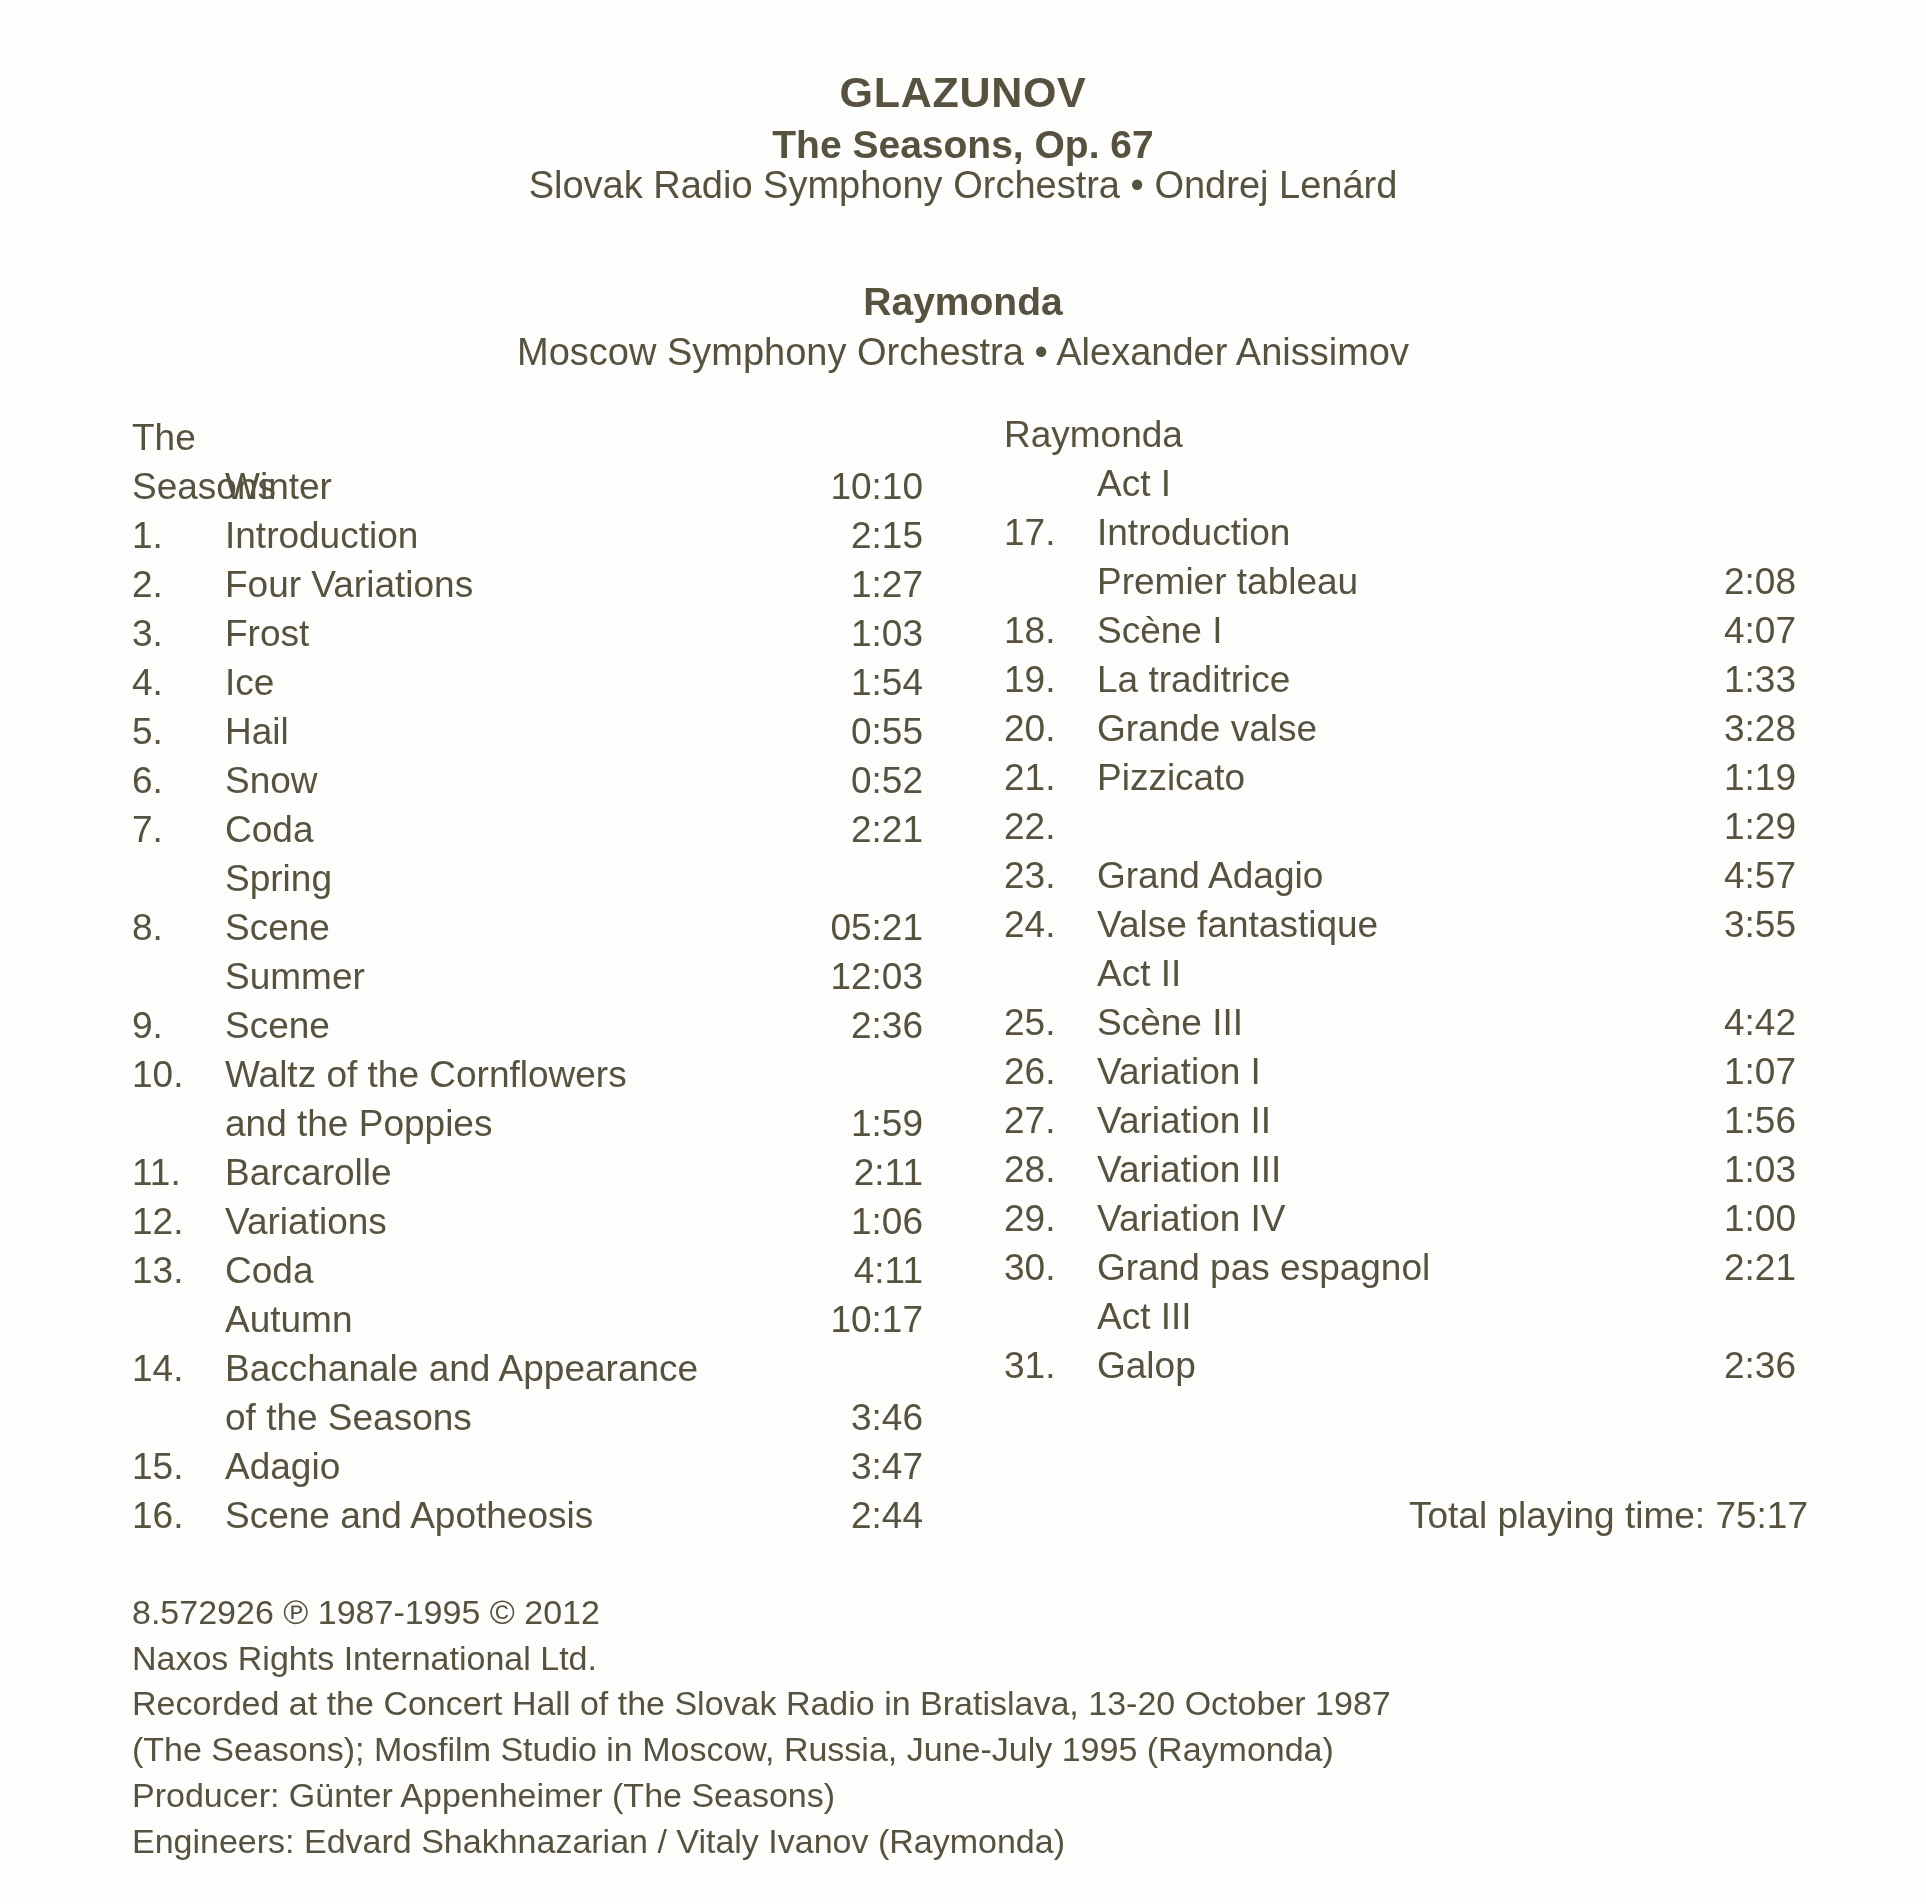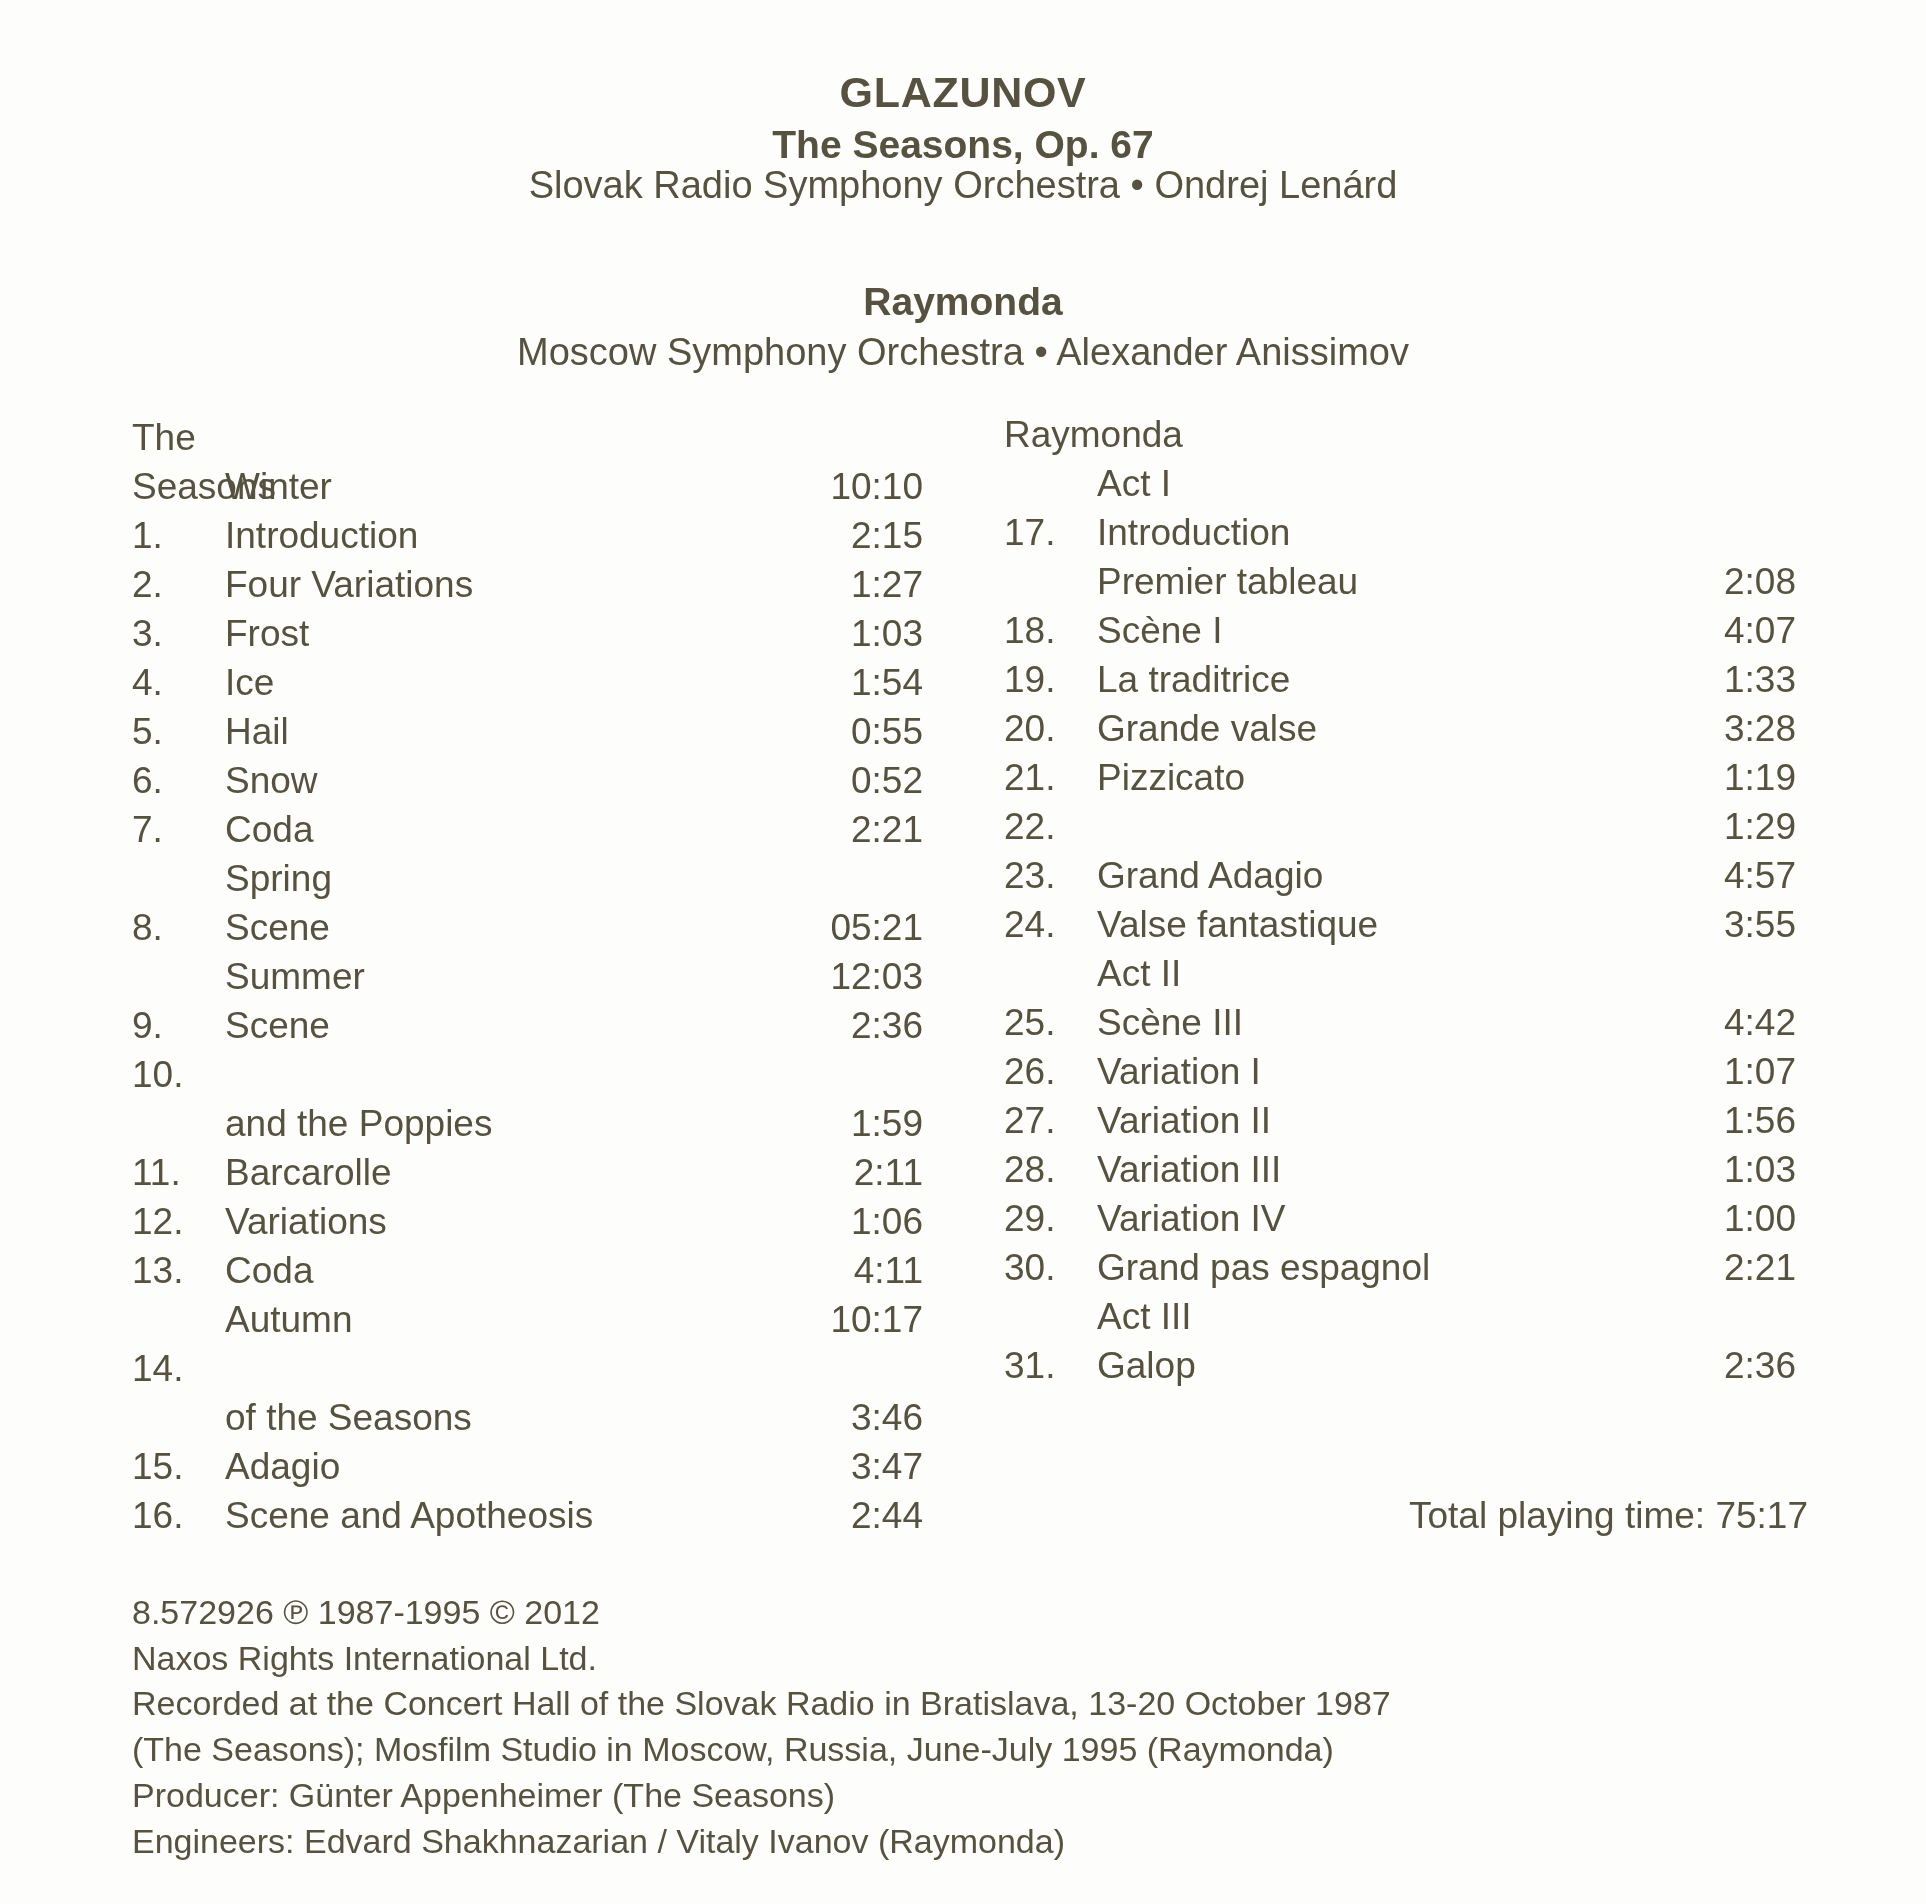--- a/index.html
+++ b/index.html
@@ -93,20 +93,21 @@
       <span class="title" style="left: 93px;">Summer</span>
       <span class="dur" style="right: 0px;">12:03</span>
     </div>
     <div class="row" style="left: 132px; top: 1001px; width: 791px;">
       <span class="num">9.</span>
       <span class="title" style="left: 93px;">Scene</span>
       <span class="dur" style="right: 0px;">2:36</span>
     </div>
     <div class="row" style="left: 132px; top: 1050px; width: 791px;">
       <span class="num">10.</span>
+      <span class="title" style="left: 93px;">Waltz of the Cornflowers</span>
       <span class="dur" style="right: 0px;"></span>
     </div>
     <div class="row" style="left: 132px; top: 1099px; width: 791px;">
       <span class="num"></span>
       <span class="title" style="left: 93px;">and the Poppies</span>
       <span class="dur" style="right: 0px;">1:59</span>
     </div>
     <div class="row" style="left: 132px; top: 1148px; width: 791px;">
       <span class="num">11.</span>
       <span class="title" style="left: 93px;">Barcarolle</span>
@@ -122,20 +123,21 @@
       <span class="title" style="left: 93px;">Coda</span>
       <span class="dur" style="right: 0px;">4:11</span>
     </div>
     <div class="row" style="left: 132px; top: 1295px; width: 791px;">
       <span class="num"></span>
       <span class="title" style="left: 93px;">Autumn</span>
       <span class="dur" style="right: 0px;">10:17</span>
     </div>
     <div class="row" style="left: 132px; top: 1344px; width: 791px;">
       <span class="num">14.</span>
+      <span class="title" style="left: 93px;">Bacchanale and Appearance</span>
       <span class="dur" style="right: 0px;"></span>
     </div>
     <div class="row" style="left: 132px; top: 1393px; width: 791px;">
       <span class="num"></span>
       <span class="title" style="left: 93px;">of the Seasons</span>
       <span class="dur" style="right: 0px;">3:46</span>
     </div>
     <div class="row" style="left: 132px; top: 1442px; width: 791px;">
       <span class="num">15.</span>
       <span class="title" style="left: 93px;">Adagio</span>

